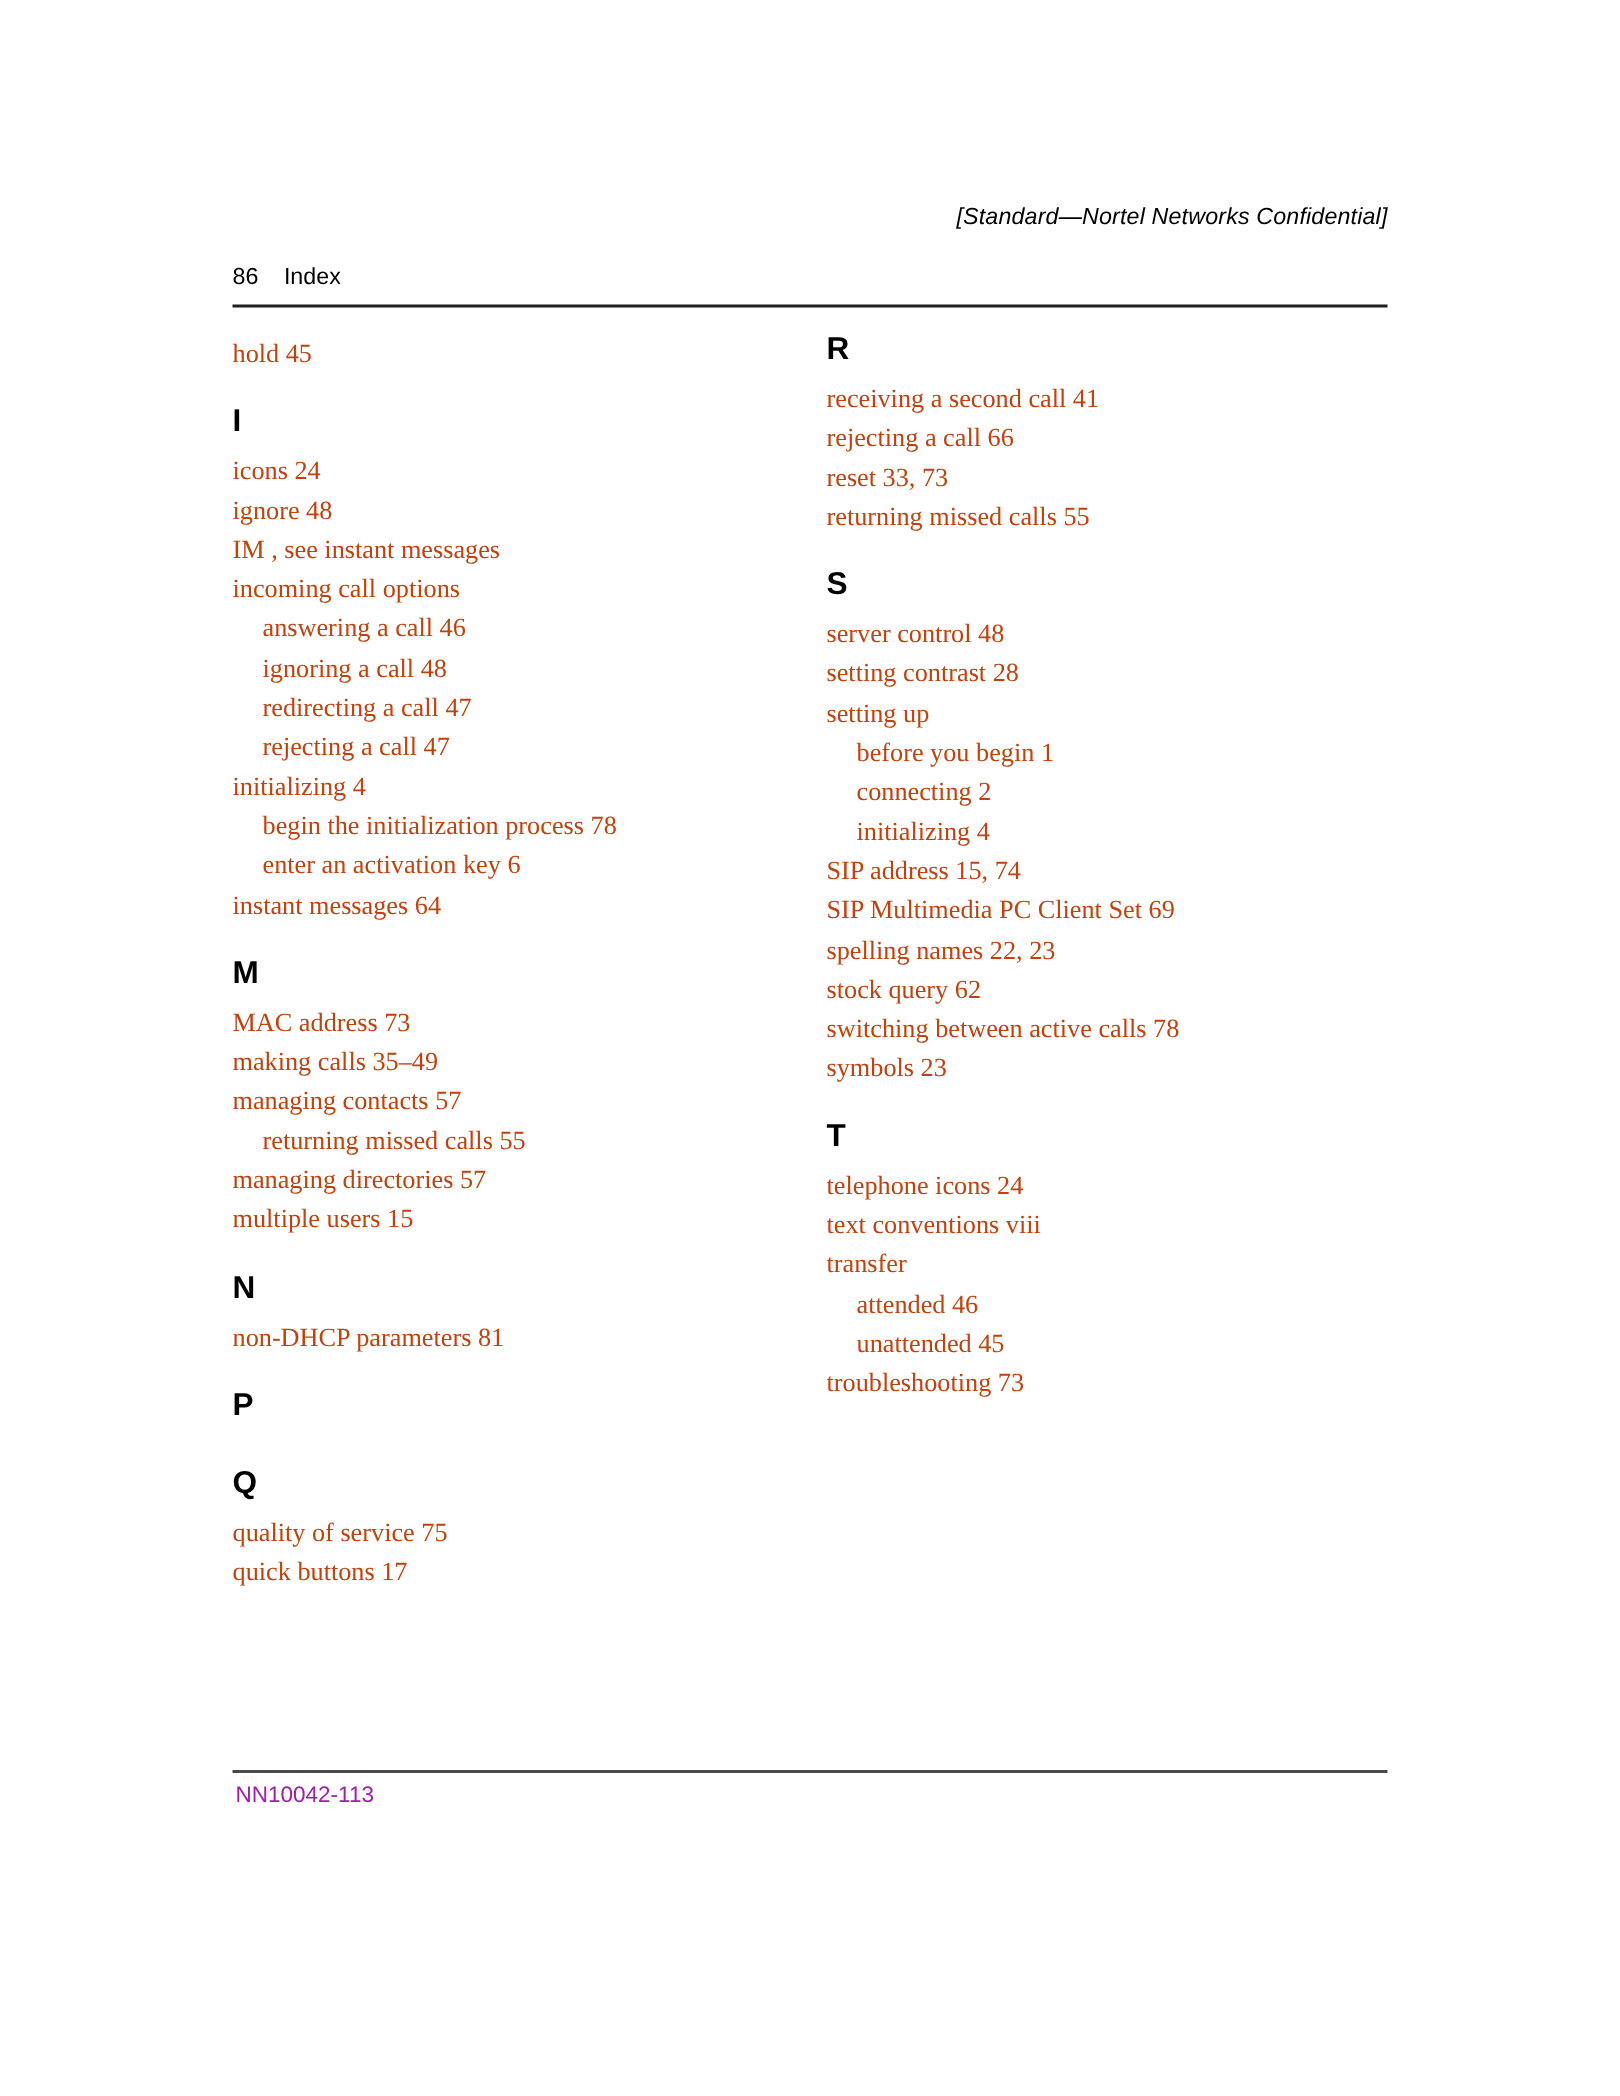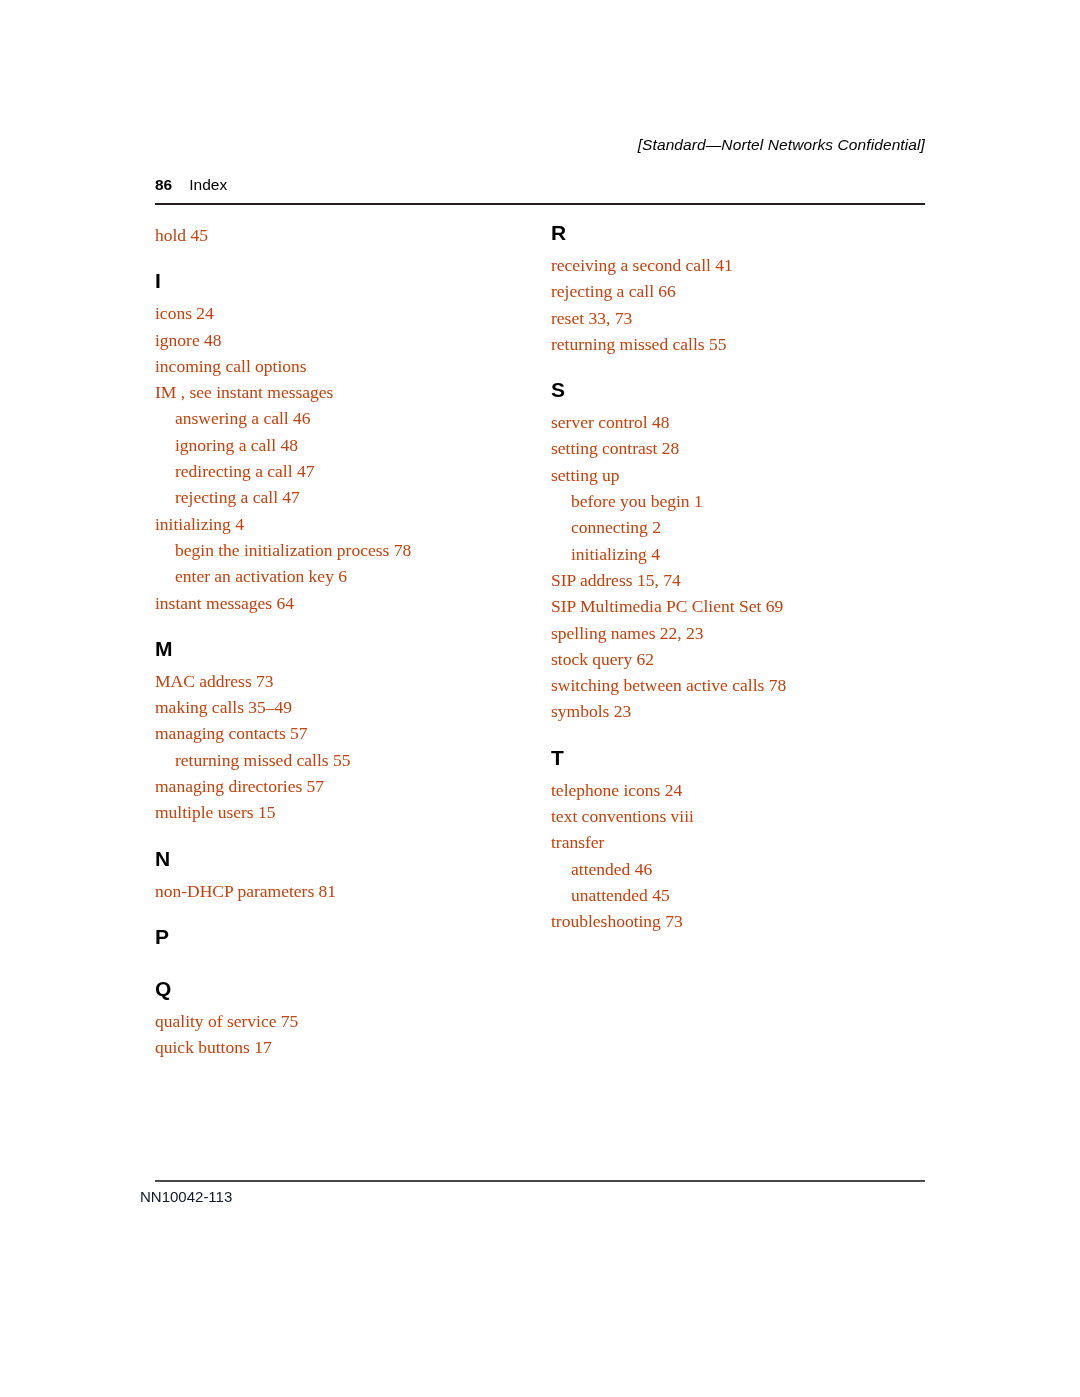--- a/index.html
+++ b/index.html
@@ -44,21 +44,21 @@
   .page-head {
     position: absolute;
     left: 155px;
     top: 176px;
     font-family: "Liberation Sans", sans-serif;
     font-size: 15.5px;
     color: #000000;
     white-space: nowrap;
   }
   .page-head .folio {
-    font-weight: bold;
+    font-weight: normal;
     margin-right: 17px;
     margin-top: 42px;
   }
   .page-head .chapter {
     font-weight: normal;
   }
 
   .rule-top {
     position: absolute;
     left: 155px;
@@ -115,25 +115,25 @@
   .rule-bottom {
     position: absolute;
     left: 155px;
     top: 1180px;
     width: 770px;
     height: 2px;
     background: #4a4a4a;
   }
   .footer-code {
     position: absolute;
-    left: 140px;
+    left: 157px;
     top: 1188px;
     font-family: "Liberation Sans", sans-serif;
     font-size: 15px;
-    color: #0f172a;
+    color: #a21caf;
     white-space: nowrap;
   }
 </style>
 </head>
 <body>
 
 <div class="page">
 
   <div class="running-header">[Standard—Nortel Networks Confidential]</div>
 
@@ -147,22 +147,22 @@
     <div class="col col-left">
         <ul class="entry-list">
           <li class="entry level-1">hold 45</li>
         </ul>
         <div class="gap-block"></div>
         <div class="letter-heading">I</div>
         <div class="gap-after-heading"></div>
         <ul class="entry-list">
           <li class="entry level-1">icons 24</li>
           <li class="entry level-1">ignore 48</li>
+          <li class="entry level-1">IM , see instant messages</li>
           <li class="entry level-1">incoming call options</li>
-          <li class="entry level-1">IM , see instant messages</li>
           <li class="entry level-2">answering a call 46</li>
           <li class="entry level-2">ignoring a call 48</li>
           <li class="entry level-2">redirecting a call 47</li>
           <li class="entry level-2">rejecting a call 47</li>
           <li class="entry level-1">initializing 4</li>
           <li class="entry level-2">begin the initialization process 78</li>
           <li class="entry level-2">enter an activation key 6</li>
           <li class="entry level-1">instant messages 64</li>
         </ul>
         <div class="gap-block"></div>

